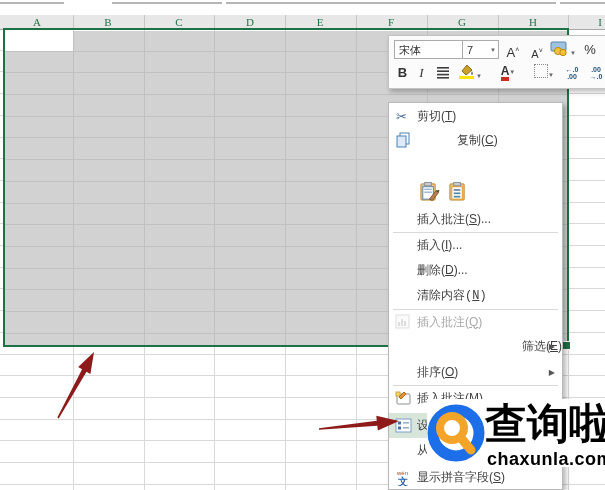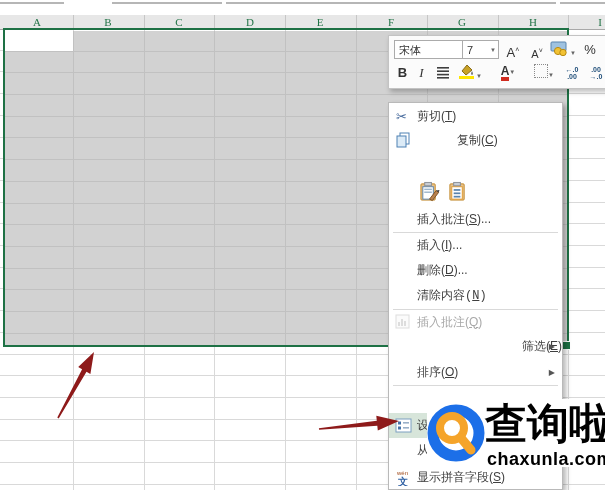--- a/index.html
+++ b/index.html
@@ -221,20 +221,30 @@
       <span class="icon-slot"></span>
       <span class="mi-label" style="position: relative;"><span>筛选(</span><span class="mkey">E</span><span>)</span></span>
       <span class="submenu-arrow">▶</span>
     </div>
     <div class="menu-row" style="top: 256.5px; height: 25px;">
       <span class="icon-slot"></span>
       <span class="mi-label" style="position: relative;"><span>排序(</span><span class="mkey">O</span><span>)</span></span>
       <span class="submenu-arrow">▶</span>
     </div>
     <div class="menu-sep" style="top: 281.5px;"></div>
+    <div class="menu-row" style="top: 283px; height: 25px;">
+      <span class="icon-slot">
+        <svg width="17" height="15" viewBox="0 0 17 15">
+          <rect x="2" y="3" width="13" height="10" rx="1" fill="#fff" stroke="#8a8f96"></rect>
+          <rect x="1" y="1" width="4" height="4" fill="#ffd75e" stroke="#c8a83c"></rect>
+          <path d="M4 6 L9 1 L11 3 L6 8 Z" fill="#e8953a" stroke="#a8671f"></path>
+        </svg>
+      </span>
+      <span class="mi-label" style="position: relative;"><span>插入批注(</span><span class="mkey">M</span><span>)</span></span>
+    </div>
     <div class="menu-row highlighted" style="top: 309.5px; height: 25.5px;">
       <span class="icon-slot">
         <svg width="17" height="15" viewBox="0 0 17 15">
           <rect x="1" y="1" width="15" height="13" fill="#fff" stroke="#7da0c0"></rect>
           <rect x="3" y="3.5" width="3" height="3" fill="#4472a8"></rect>
           <rect x="3" y="8.5" width="3" height="3" fill="#4472a8"></rect>
           <rect x="8" y="4" width="6" height="1.6" fill="#9ab0c8"></rect>
           <rect x="8" y="9" width="6" height="1.6" fill="#9ab0c8"></rect>
         </svg>
       </span>

